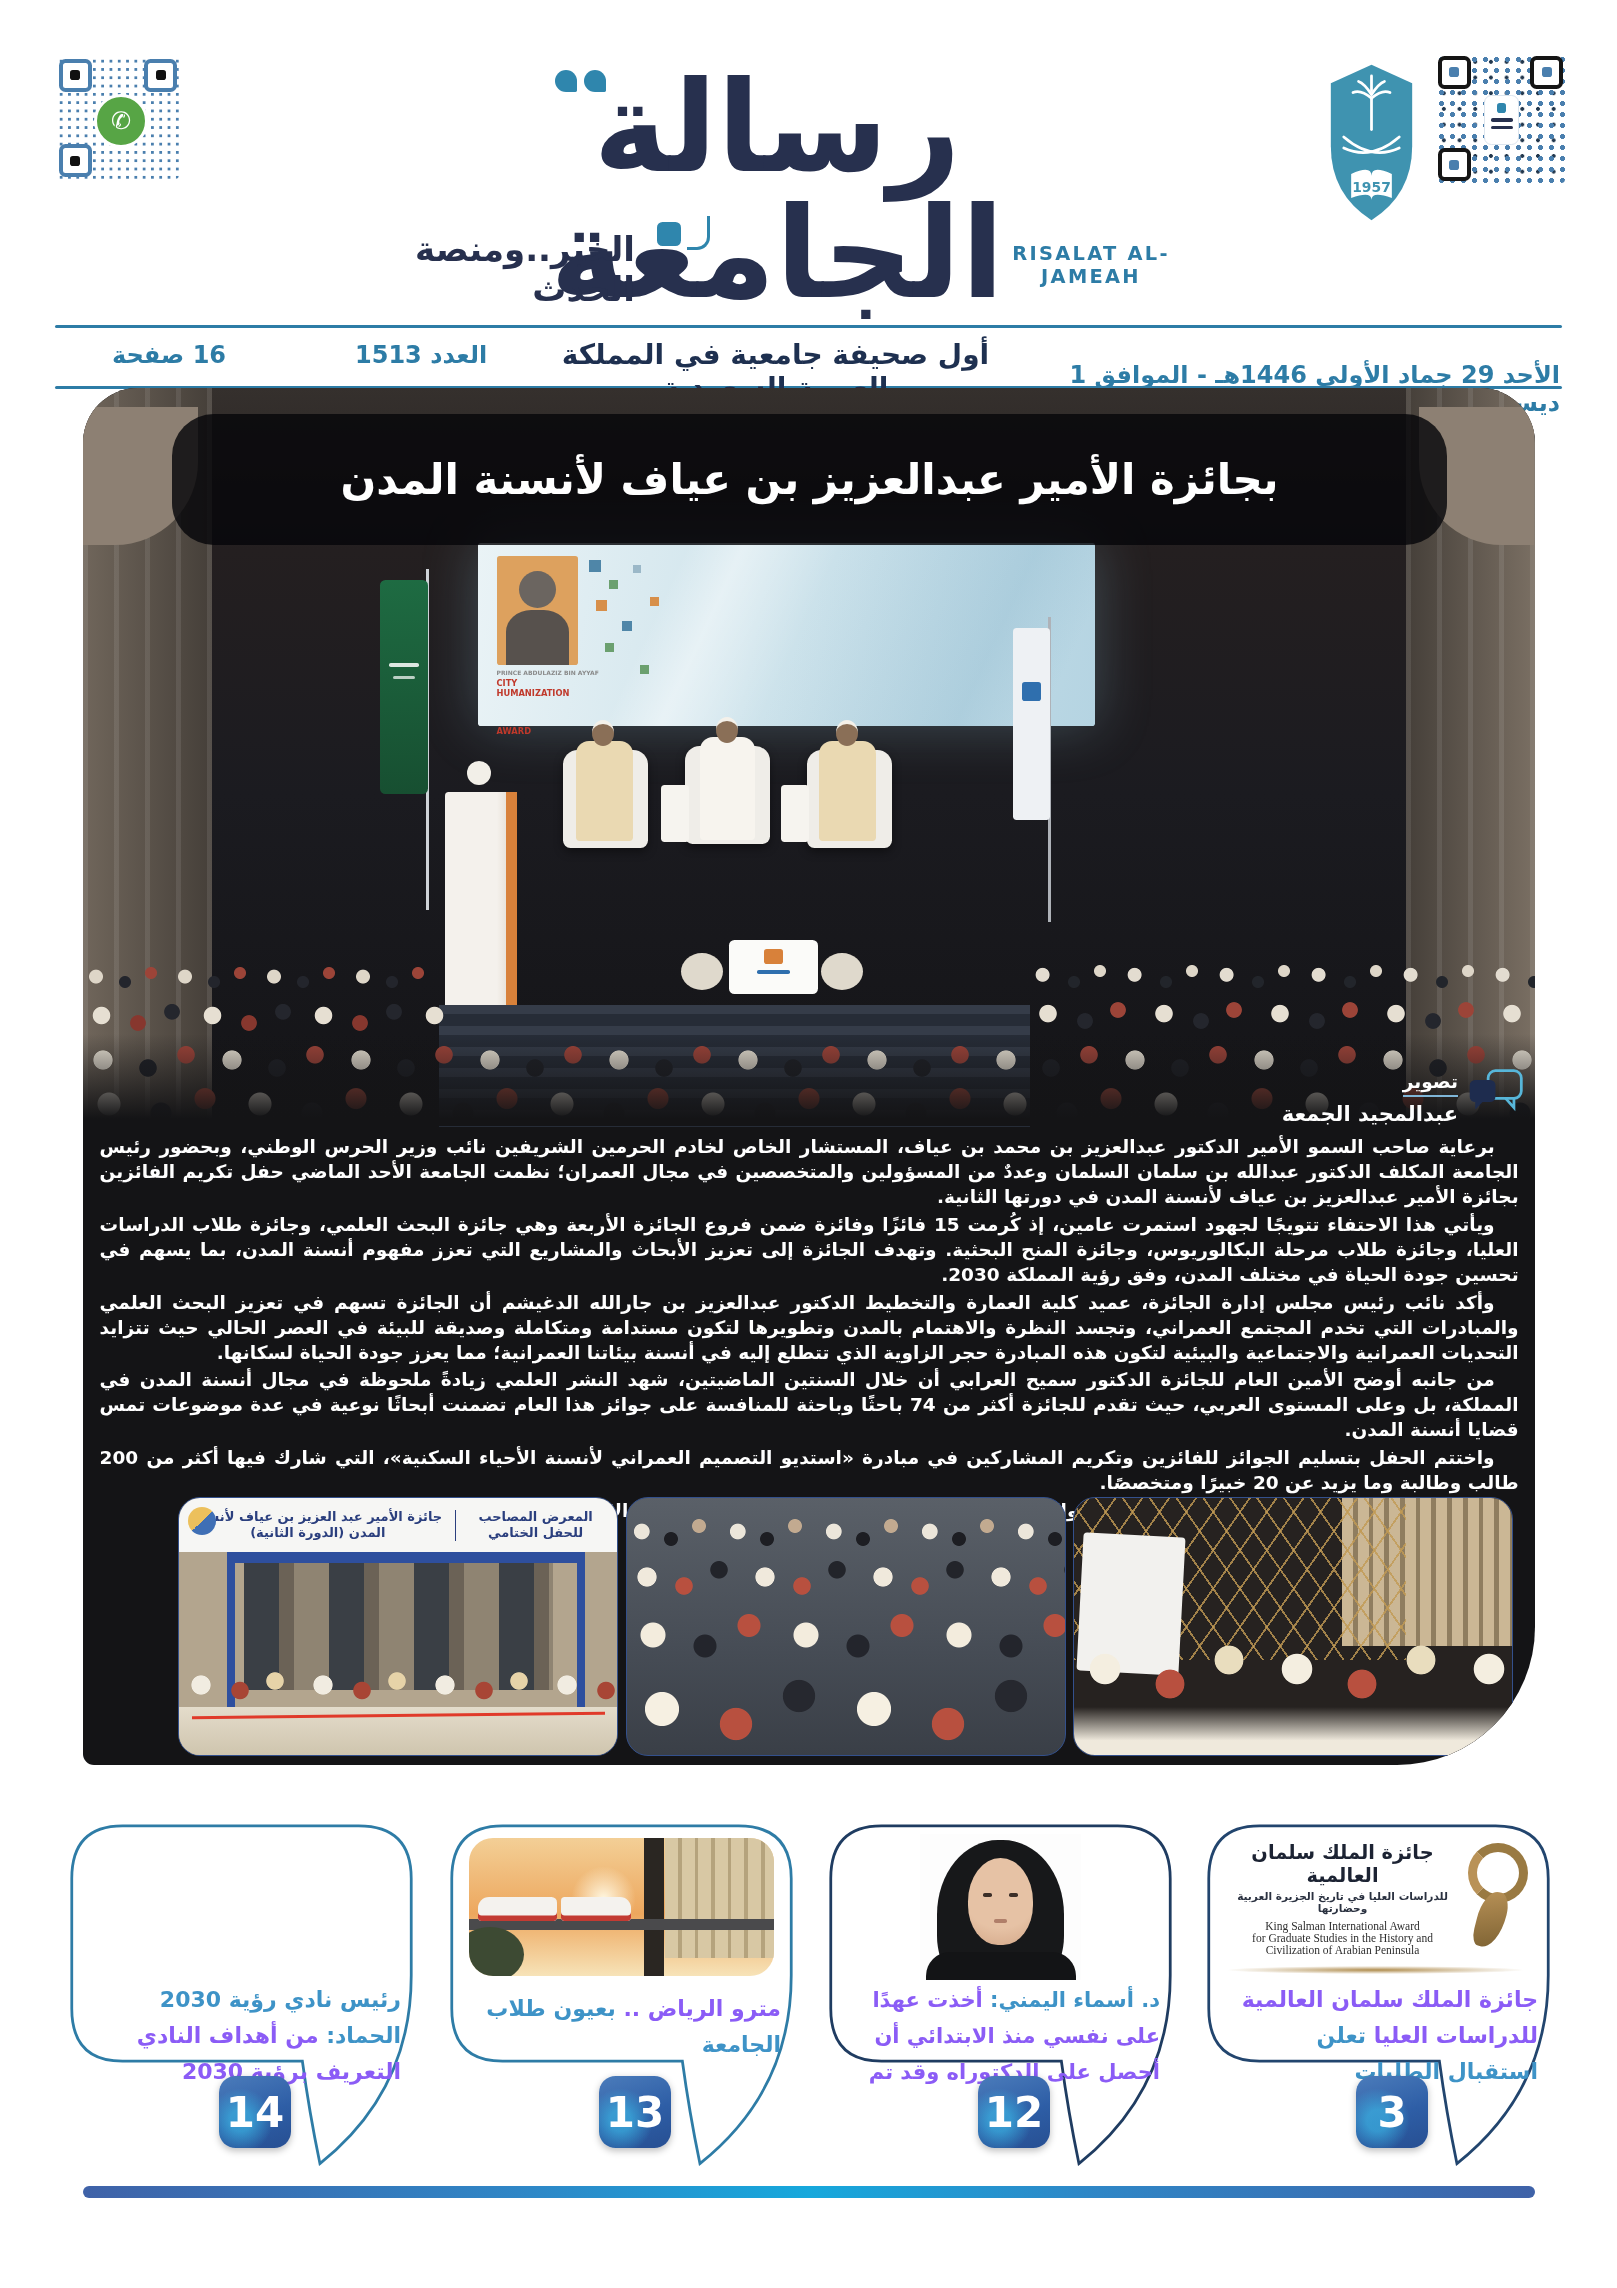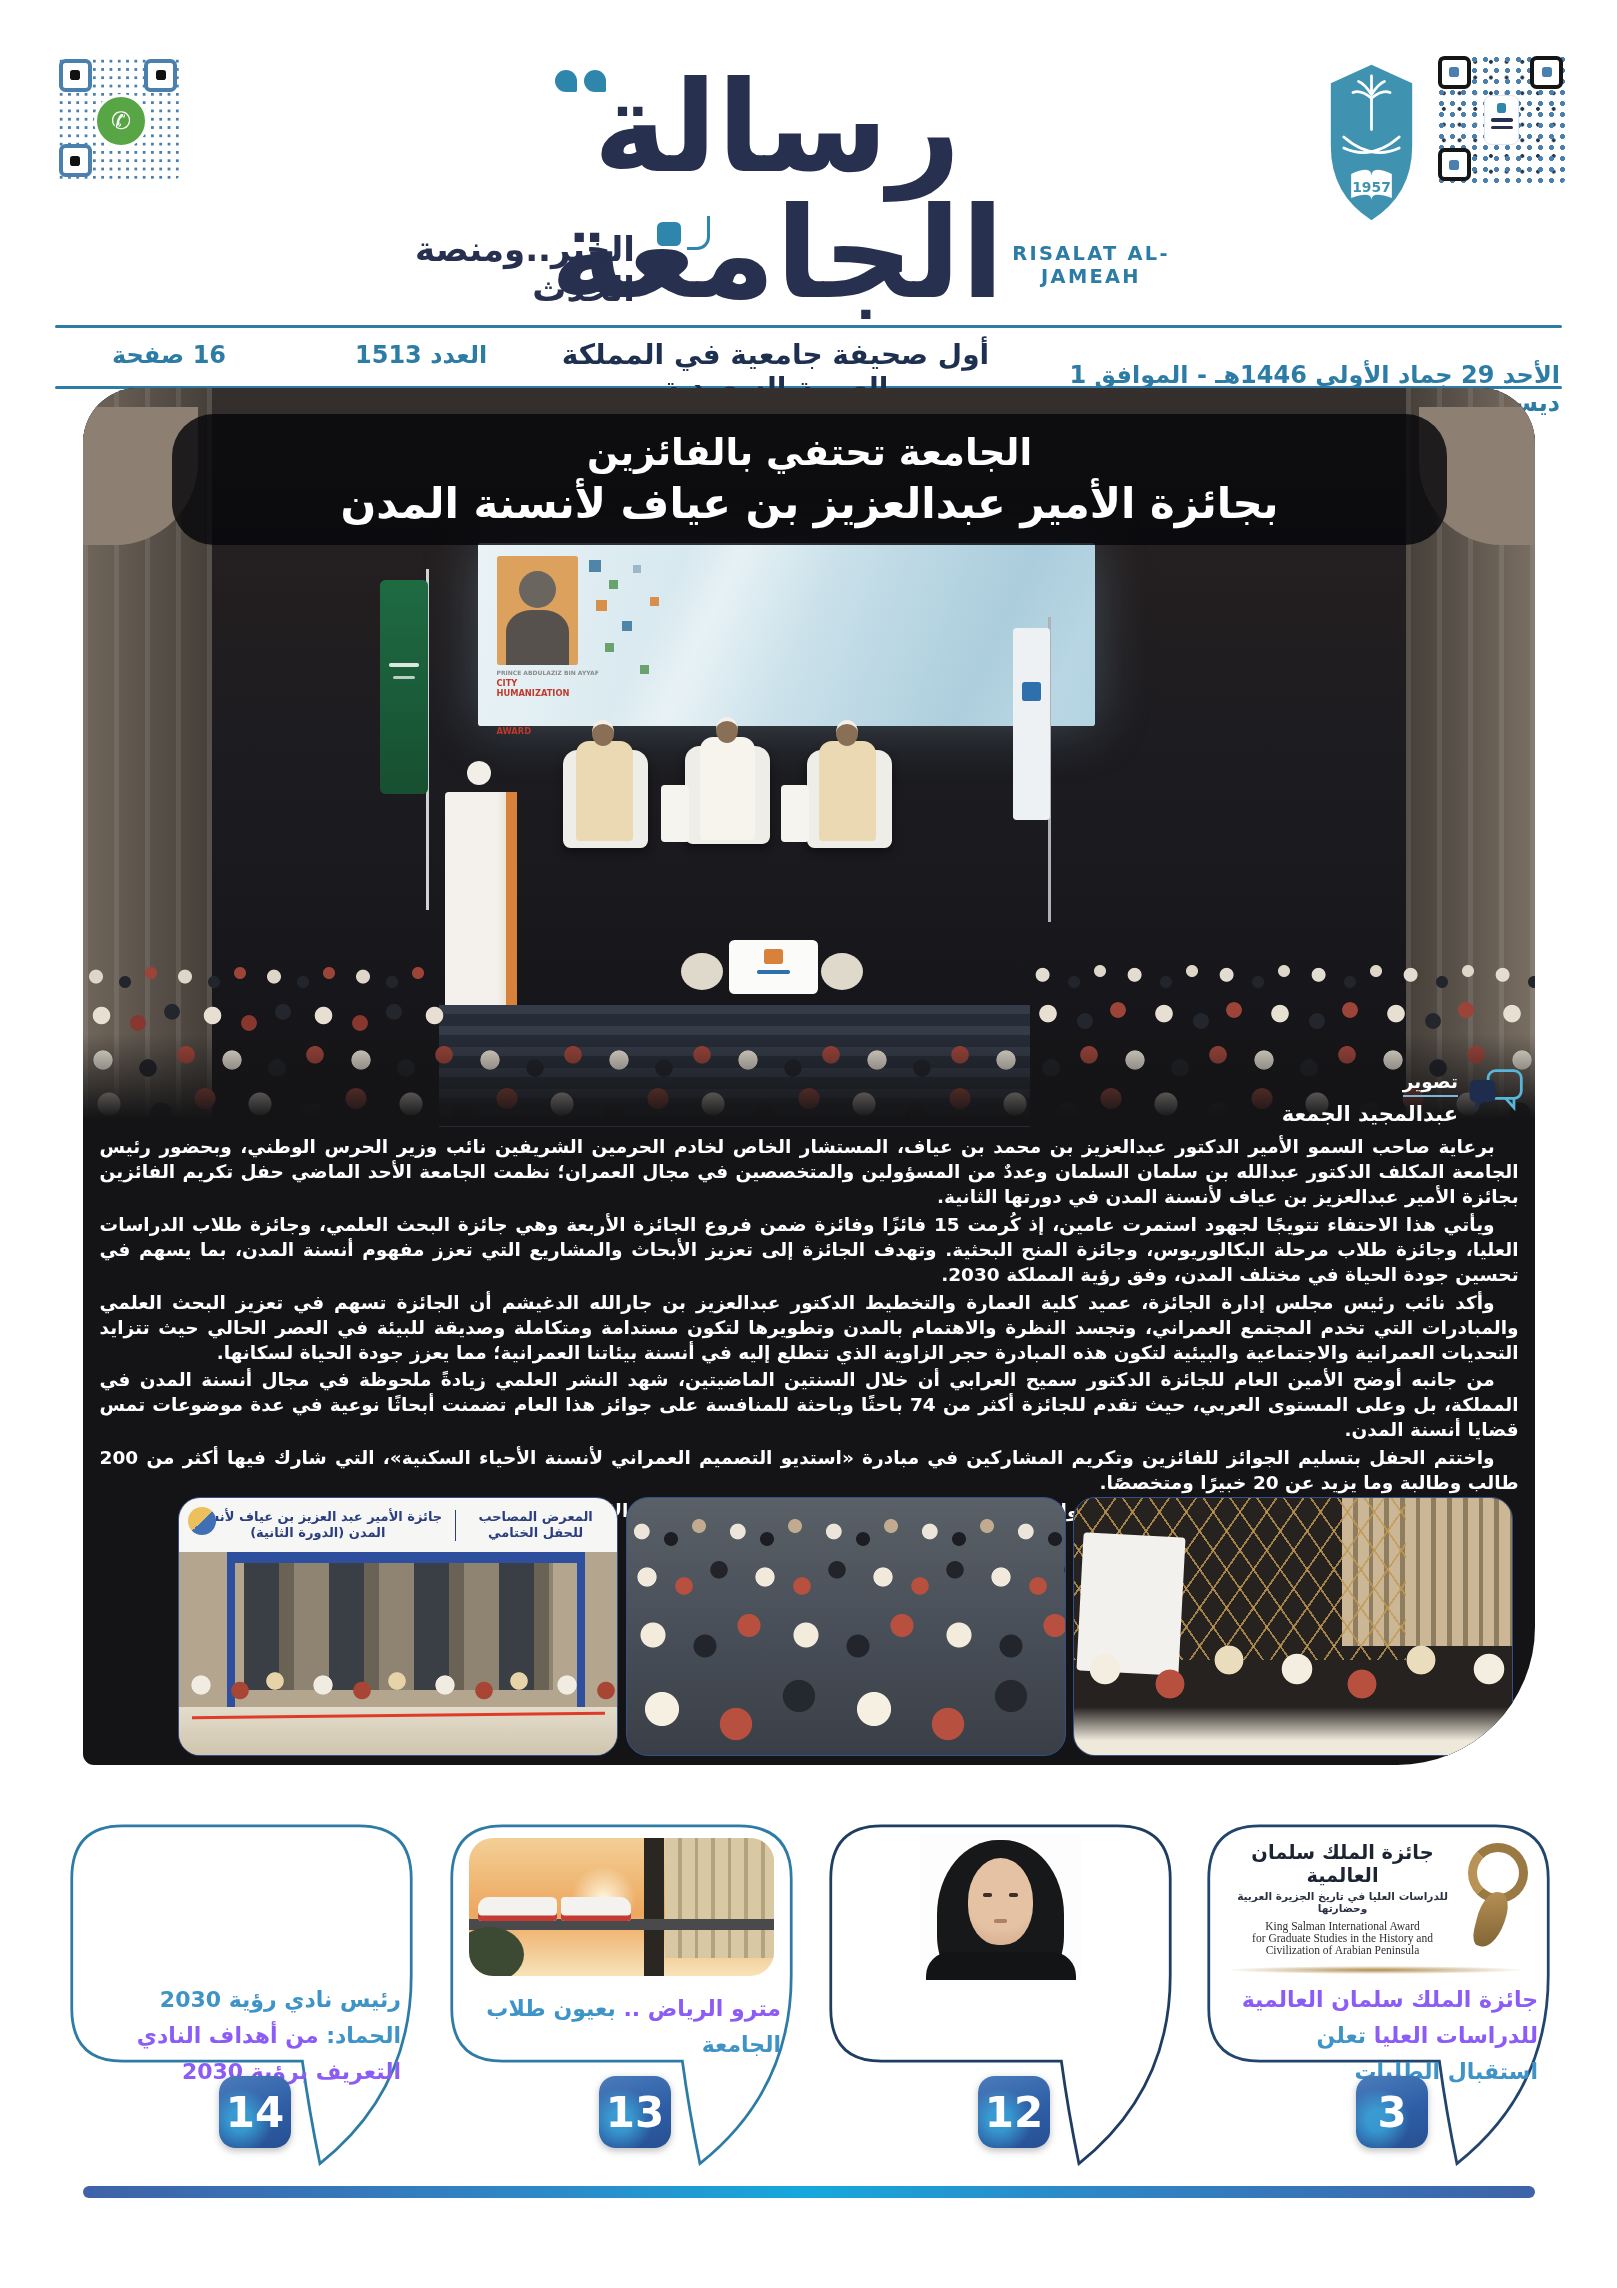--- a/index.html
+++ b/index.html
@@ -221,21 +221,20 @@
 
       <div class="abs heads" style="left:0;top:572px;width:362px;height:33px;background-image:radial-gradient(circle 7.4px at 13px 16.6px,#ded6c8 6.5px,transparent 7.4px),radial-gradient(circle 6.5px at 42px 22px,#23252c 5.5px,transparent 6.5px),radial-gradient(circle 6.5px at 68px 13px,#9c4438 5.5px,transparent 6.5px);background-size:89px 33px;"></div>
       <div class="abs heads" style="left:943px;top:572px;width:509px;height:33px;background-image:radial-gradient(circle 7.4px at 16.6px 14.8px,#e3dcd0 6.5px,transparent 7.4px),radial-gradient(circle 6.5px at 48px 22px,#22252b 5.5px,transparent 6.5px),radial-gradient(circle 6.5px at 74px 11px,#ded6c8 5.5px,transparent 6.5px);background-size:92px 33px;"></div>
       <div class="abs heads" style="left:0;top:609px;width:362px;height:39px;background-image:radial-gradient(circle 9.2px at 18.5px 18.5px,#e6dfd2 8.3px,transparent 9.2px),radial-gradient(circle 8.3px at 55px 26px,#87372e 7.4px,transparent 8.3px),radial-gradient(circle 8.3px at 89px 14.8px,#24262d 7.4px,transparent 8.3px);background-size:111px 39px;"></div>
       <div class="abs heads" style="left:943px;top:609px;width:509px;height:39px;background-image:radial-gradient(circle 9.2px at 22px 16.6px,#e6dfd2 8.3px,transparent 9.2px),radial-gradient(circle 8.3px at 59px 24px,#24262d 7.4px,transparent 8.3px),radial-gradient(circle 8.3px at 92px 13px,#9c4438 7.4px,transparent 8.3px);background-size:116px 39px;"></div>
       <div class="abs heads" style="left:0;top:652px;width:1452px;height:42px;background-image:radial-gradient(circle 10px at 20px 20px,#ece5d7 9.2px,transparent 10px),radial-gradient(circle 9.2px at 65px 28px,#1f2127 8.3px,transparent 9.2px),radial-gradient(circle 9.2px at 103px 14.8px,#a1453a 8.3px,transparent 9.2px);background-size:129px 42px;"></div>
       <div class="abs heads" style="left:0;top:694px;width:1452px;height:44px;background-image:radial-gradient(circle 12px at 26px 22px,#f0e9db 11px,transparent 12px),radial-gradient(circle 11px at 78px 31px,#23252c 10px,transparent 11px),radial-gradient(circle 11px at 122px 16.6px,#b8503f 10px,transparent 11px);background-size:151px 44px;"></div>
       <div class="abs" style="left:0;top:646px;width:1452px;height:92px;background:linear-gradient(180deg,transparent,#141416 92%);"></div>
 
       <div class="abs hbox rtl">
-        <div class="h1l">الجامعة تحتفي بالفائزين</div>
         <div class="h2l">بجائزة الأمير عبدالعزيز بن عياف لأنسنة المدن</div>
       </div>
 
       <div class="abs credit rtl" style="left:1098px;top:672px;width:277px;margin-top:11px;">
         <span class="lab">تصوير</span>
         <div class="nam">عبدالمجيد الجمعة</div>
       </div>
       <svg class="abs" style="left:1383px;top:679px;" width="59" height="48" viewBox="0 0 64 52">
         <rect x="24" y="4" width="36" height="30" rx="8" fill="none" stroke="#57b6d9" stroke-width="3"></rect>
         <path d="M52 34 v10 l-9-10" fill="none" stroke="#57b6d9" stroke-width="3"></path>
@@ -326,20 +325,24 @@
     </svg>
     <div class="tcontent">
       <div class="abs" style="left:92px;top:11px;width:161px;height:146px;background:#fdfdfd;overflow:hidden;">
         <span class="abs" style="left:16.6px;top:5.5px;width:127px;height:155px;background:#17181a;border-radius:48% 48% 38% 38%;"></span>
         <span class="abs" style="left:48px;top:24px;width:65px;height:87px;background:radial-gradient(circle at 50% 36%,#e6c2a5 60%,#d3a788);border-radius:50% 50% 46% 46%;">
           <span class="abs" style="left:14.8px;top:35px;width:9.2px;height:3.7px;background:#3c2f28;border-radius:1.8px;"></span>
           <span class="abs" style="left:41px;top:35px;width:9.2px;height:3.7px;background:#3c2f28;border-radius:1.8px;"></span>
           <span class="abs" style="left:26px;top:61px;width:13px;height:3.7px;background:#b07f6a;border-radius:1.8px;"></span>
         </span>
         <span class="abs" style="left:5.5px;top:118px;width:150px;height:39px;background:#131416;border-radius:24px 24px 0 0;"></span>
+      </div>
+      <div class="ttext rtl" style="font-size:21px;">
+        <span class="seg-blue">د. أسماء اليمني:</span>
+        <span class="seg-navy">أخذت عهدًا على نفسي منذ الابتدائي أن أحصل على الدكتوراه وقد تم</span>
       </div>
     </div>
     <div class="badge">12</div>
   </div>
 
   <div class="abs teaser" style="left:1206px;top:1823px;">
     <svg width="345" height="362" viewBox="0 0 374 392">
       <path d="M58 3 H314 Q371 3 371 60 V165 C371 245 340 315 272 369 C265 335 258 295 253 258 L58 258 Q3 258 3 201 V60 Q3 3 58 3 Z" fill="#ffffff" stroke="#22456e" stroke-width="3"></path>
     </svg>
     <div class="tcontent">

